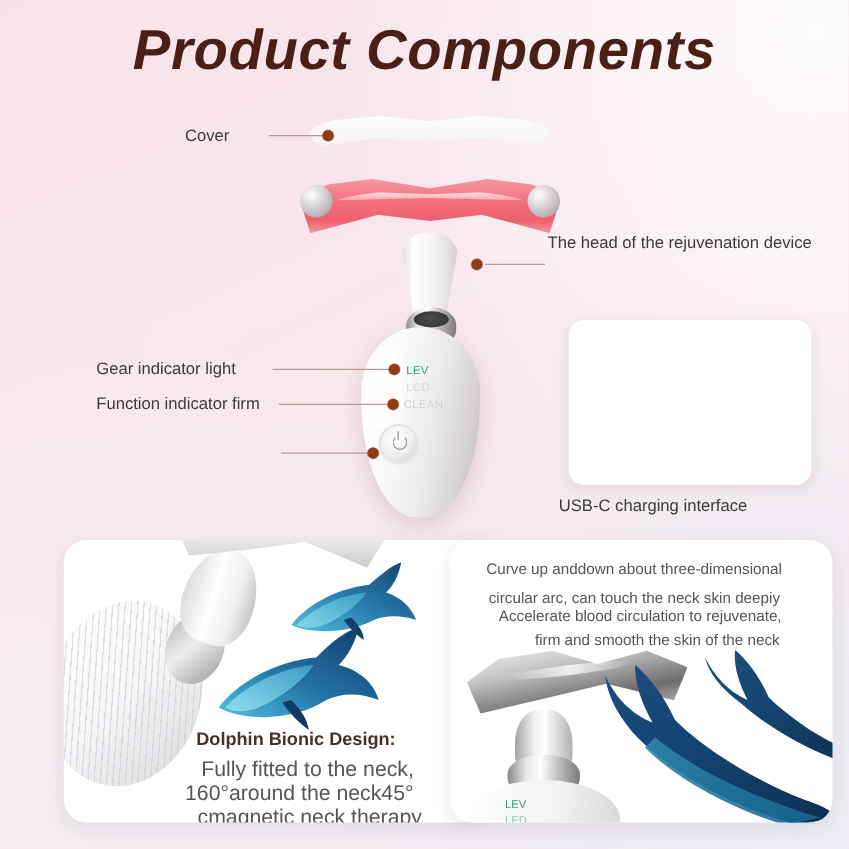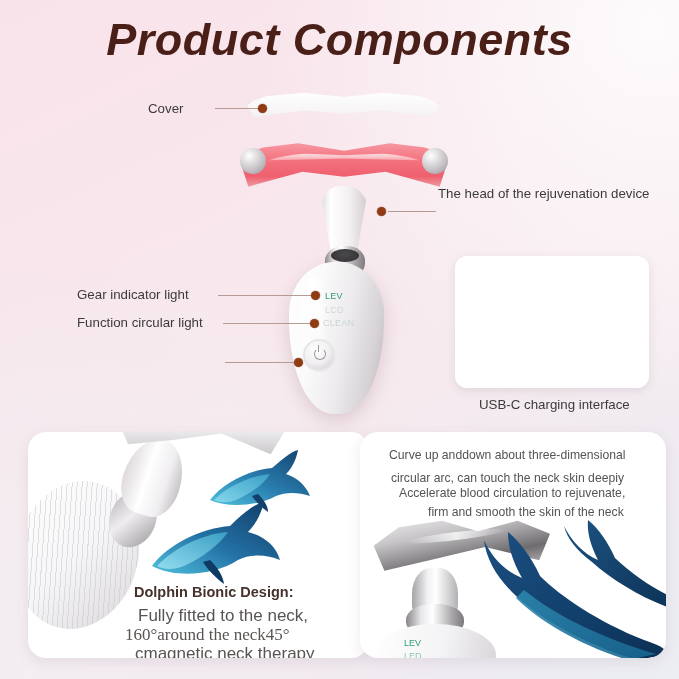--- a/index.html
+++ b/index.html
@@ -107,21 +107,21 @@
     position:absolute;left:455px;top:256px;width:194px;height:132px;
     background:#ffffff;border-radius:12px;
     box-shadow:0 3px 10px rgba(150,120,135,.18);
   }
 
   
   .bcard{
     position:absolute;background:#ffffff;border-radius:18px;overflow:hidden;
     box-shadow:0 4px 14px rgba(150,120,140,.16);
   }
-  #cardL{left:28px;top:432px;width:341px;height:226px;}
+  #cardL{left:51px;top:432px;width:341px;height:226px;}
   #cardR{left:360px;top:432px;width:293px;height:226px;padding-left:13px;}
 
   
   #bl-egg{
     position:absolute;left:-12px;top:48px;width:122px;height:150px;
     background:
       repeating-linear-gradient(78deg,rgba(196,196,202,.5) 0 1px,rgba(255,255,255,0) 1px 5px),
       linear-gradient(120deg,#ffffff 0%,#f6f5f7 50%,#dcd9dd 100%);
     border-radius:50%;transform:rotate(16deg);
   }
@@ -177,29 +177,29 @@
   .whale{position:absolute;}
   .whale svg{display:block;}
 
   
   #dolphin-title{
     position:absolute;left:106px;top:152px;font-size:14.5px;font-weight:bold;color:#46322c;
     white-space:nowrap;
   }
   .dl{position:absolute;font-size:17px;color:#585452;white-space:nowrap;}
   #dl1{left:110px;top:174px;}
-  #dl2{left:97px;top:193px;font-family:Liberation Serif, serif;}
+  #dl2{left:97px;top:193px;}
   #dl3{left:107px;top:212px;}
   .rl{position:absolute;font-size:12.2px;color:#565352;white-space:nowrap;}
   #rl1{left:29px;top:16px;}
   #rl2{left:31px;top:39px;}
   #rl3{left:39px;top:54px;}
   #rl4{left:68px;top:73px;}
 
-  #usblabel{position:absolute;left:447px;top:397px;font-size:13.3px;color:#3b3b3b;margin-left:32px;}
+  #usblabel{position:absolute;left:447px;top:397px;font-size:13.3px;color:#3b3b3b;}
 </style>
 </head>
 <body>
 
 <div id="stage">
 
   <div id="title">Product Components</div>
 
   <div id="cover"></div>
   <div id="head"></div>
@@ -222,21 +222,21 @@
   <div class="dot" style="left:258px;top:104px;"></div>
 
   <div class="calloutlbl" style="left:438px;top:186px;text-align:right;">The head of the rejuvenation device</div>
   <div class="leader" style="left:388px;top:211px;width:48px;"></div>
   <div class="dot" style="left:377px;top:207px;"></div>
 
   <div class="calloutlbl" style="left:77px;top:287px;">Gear indicator light</div>
   <div class="leader" style="left:218px;top:295px;width:93px;"></div>
   <div class="dot" style="left:311px;top:291px;"></div>
 
-  <div class="calloutlbl" style="left:77px;top:315px;">Function circular light</div>
+  <div class="calloutlbl" style="left:77px;top:315px;">Function indicator firm</div>
   <div class="leader" style="left:223px;top:323px;width:87px;"></div>
   <div class="dot" style="left:310px;top:319px;"></div>
 
   <div class="leader" style="left:225px;top:362px;width:70px;"></div>
   <div class="dot" style="left:294px;top:358px;"></div>
 
   <div id="usbcard">
     
     
     

